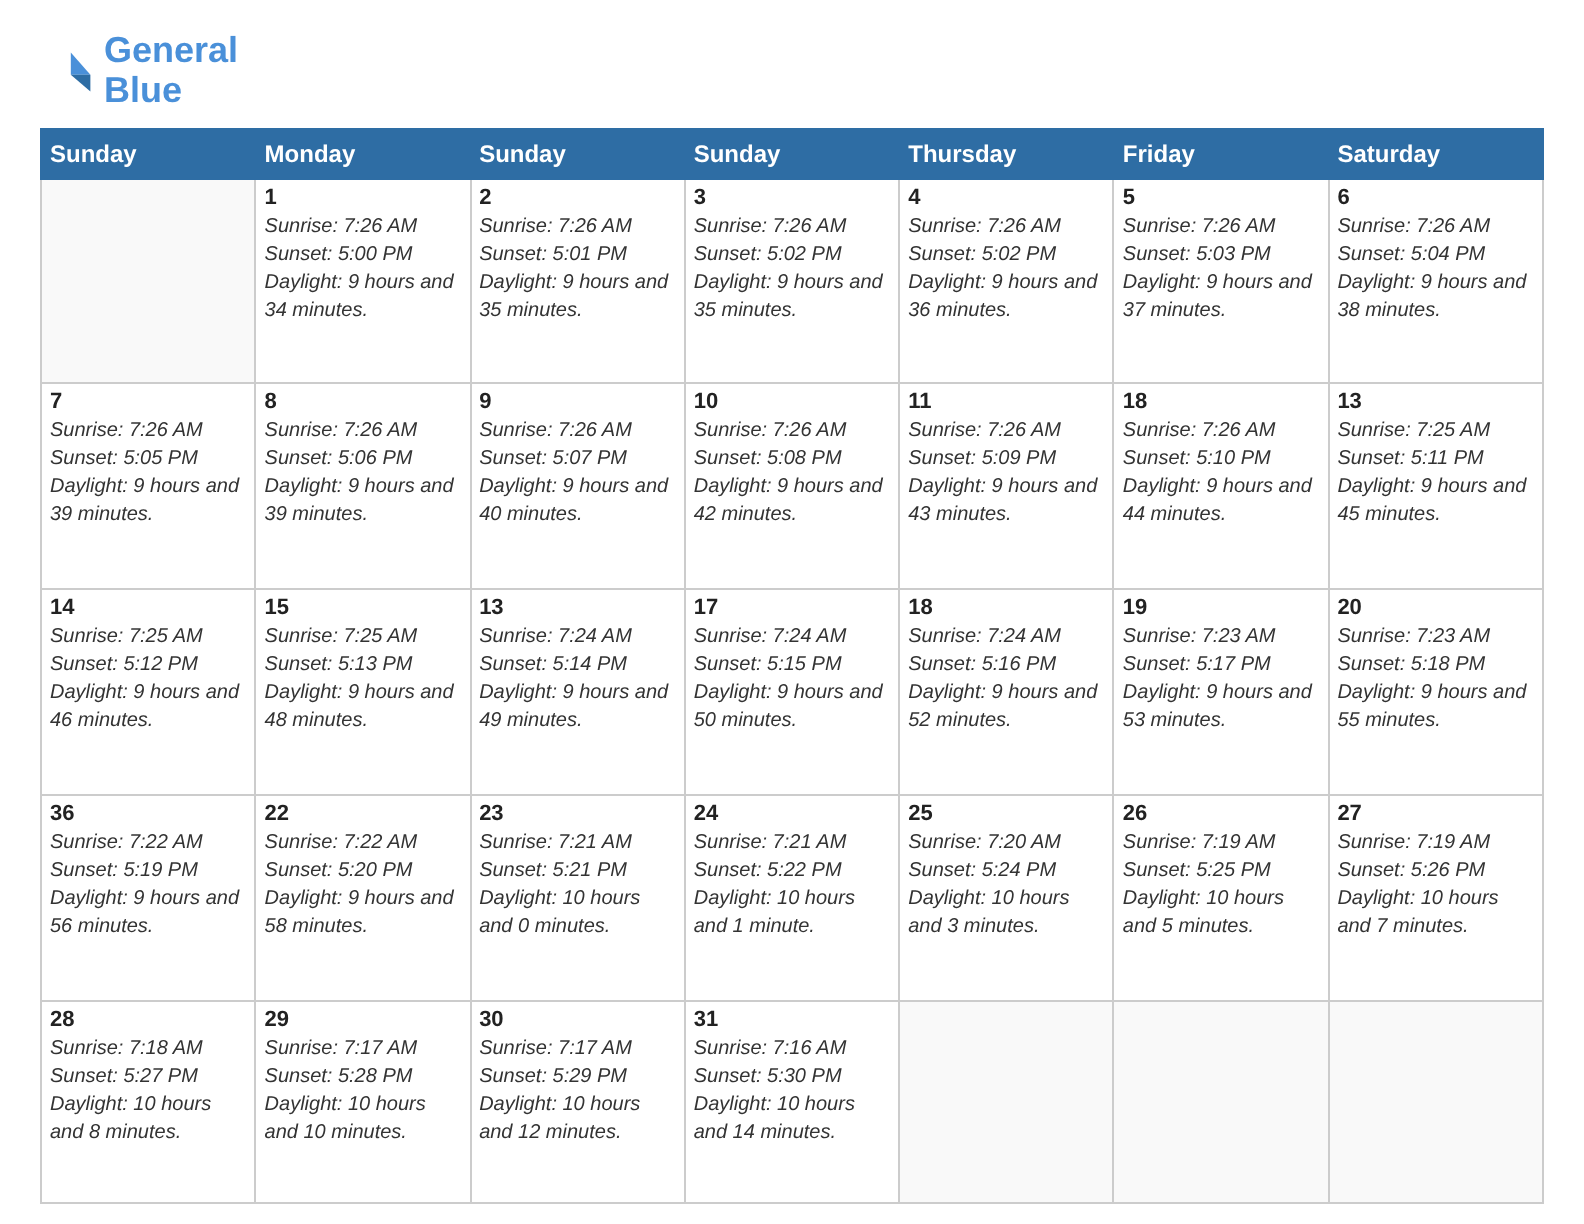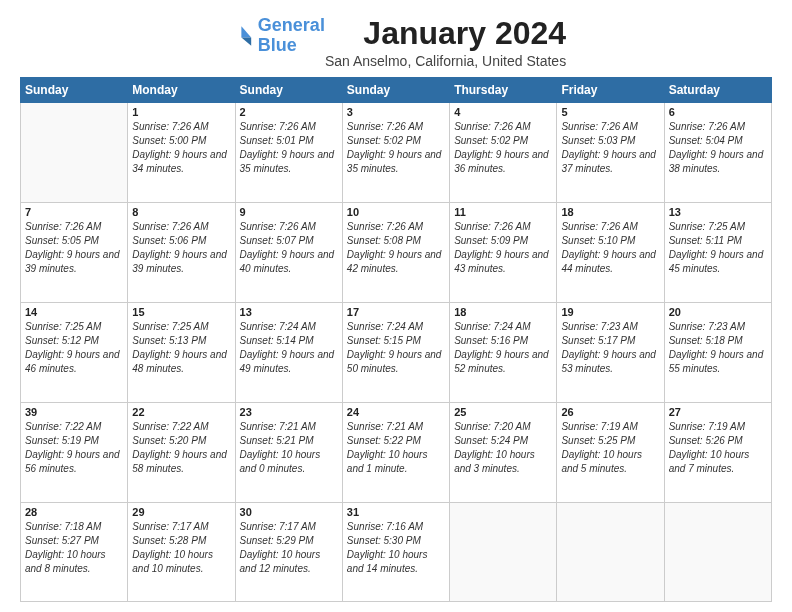--- a/index.html
+++ b/index.html
@@ -9,21 +9,20 @@
       width: 792px;
       height: 612px;
       overflow: hidden;
     }
     .page {
       width: 792px;
       height: 612px;
       padding: 16px 20px 10px 20px;
       display: flex;
       flex-direction: column;
-      align-items: center;
     }
     .header {
       display: flex;
       justify-content: space-between;
       align-items: flex-start;
       margin-bottom: 8px;
     }
     .logo {
       display: flex;
       align-items: center;
@@ -107,24 +106,20 @@
   <div class="header">
     <div class="logo">
       <svg class="logo-icon" viewBox="0 0 40 40">
         <polygon points="22,6 36,22 22,22" fill="#4a90d9"></polygon>
         <polygon points="22,22 36,22 36,34" fill="#2e6da4"></polygon>
       </svg>
       <div class="logo-text">
         <div><span>General</span></div>
         <div style="color:#4a90d9">Blue</div>
       </div>
-    </div>
-    <div class="title-block">
-      <div class="month-year">January 2024</div>
-      <div class="location">San Anselmo, California, United States</div>
     </div>
   </div>
 
   <table class="calendar">
     <thead>
       <tr>
         <th>Sunday</th>
         <th>Monday</th>
         <th>Sunday</th>
         <th>Sunday</th>
@@ -216,21 +211,21 @@
             <div class="day-number">19</div>
             <div class="day-info">Sunrise: 7:23 AM<br>Sunset: 5:17 PM<br>Daylight: 9 hours and 53 minutes.</div>
           </td>
           <td>
             <div class="day-number">20</div>
             <div class="day-info">Sunrise: 7:23 AM<br>Sunset: 5:18 PM<br>Daylight: 9 hours and 55 minutes.</div>
           </td>
         </tr>
         <tr>
           <td>
-            <div class="day-number">39</div>
+            <div class="day-number">36</div>
             <div class="day-info">Sunrise: 7:22 AM<br>Sunset: 5:19 PM<br>Daylight: 9 hours and 56 minutes.</div>
           </td>
           <td>
             <div class="day-number">22</div>
             <div class="day-info">Sunrise: 7:22 AM<br>Sunset: 5:20 PM<br>Daylight: 9 hours and 58 minutes.</div>
           </td>
           <td>
             <div class="day-number">23</div>
             <div class="day-info">Sunrise: 7:21 AM<br>Sunset: 5:21 PM<br>Daylight: 10 hours and 0 minutes.</div>
           </td>

